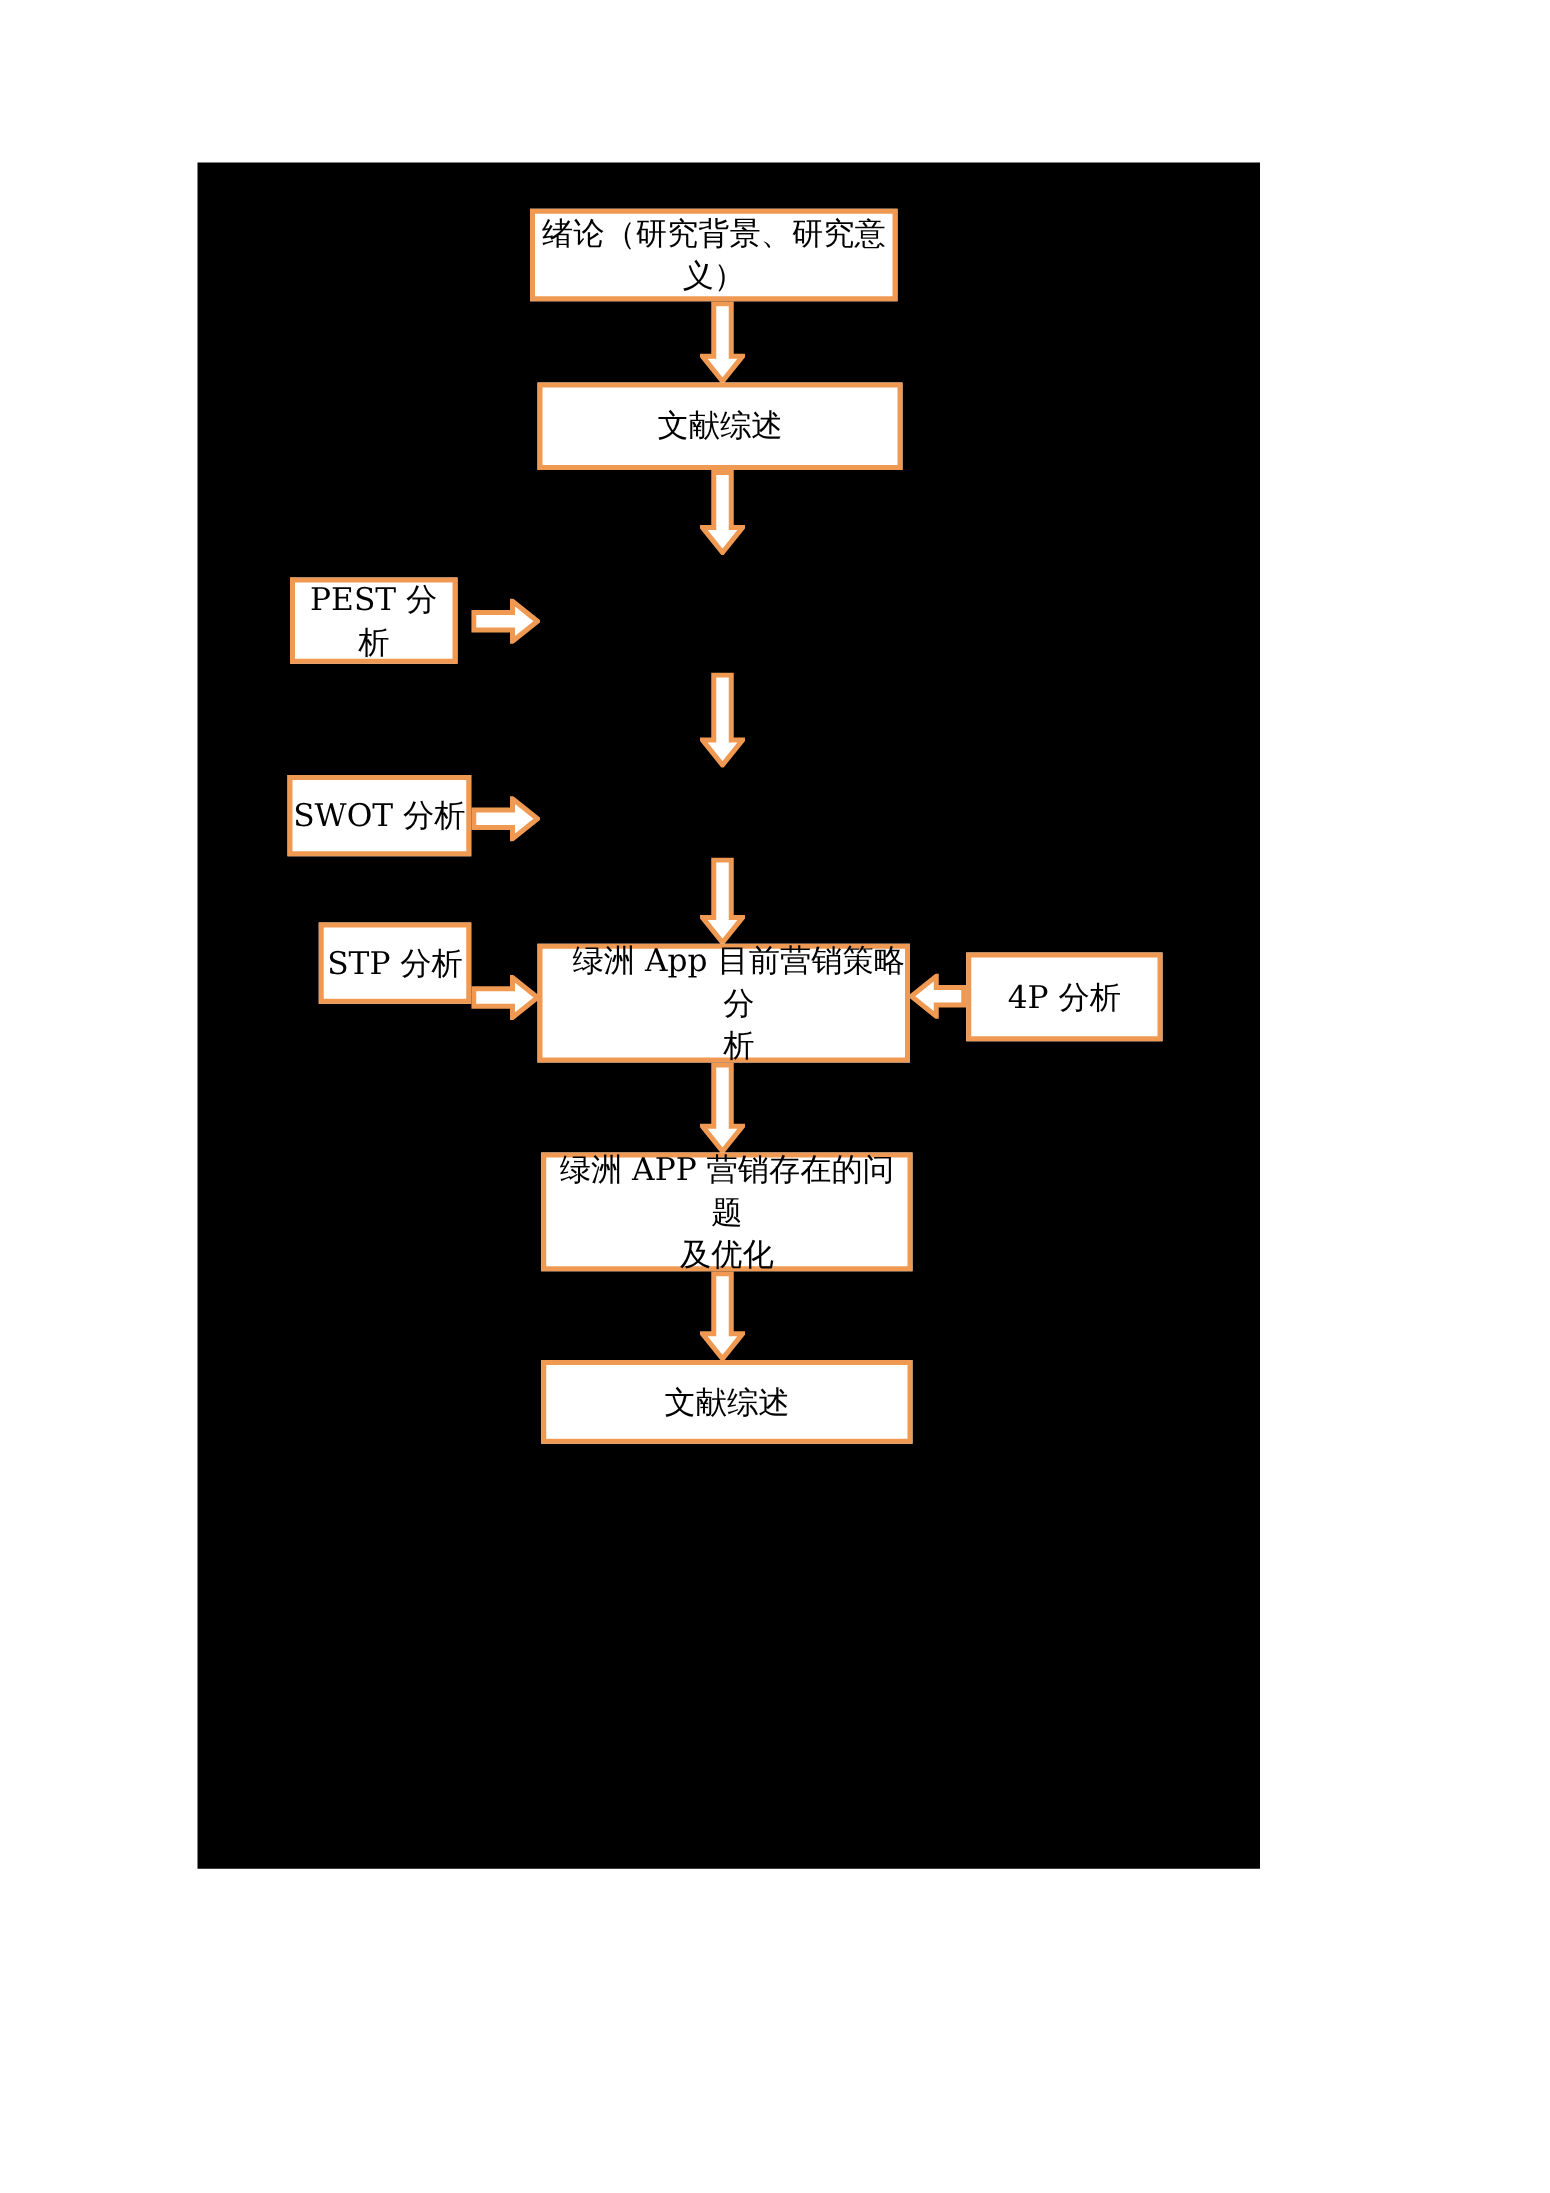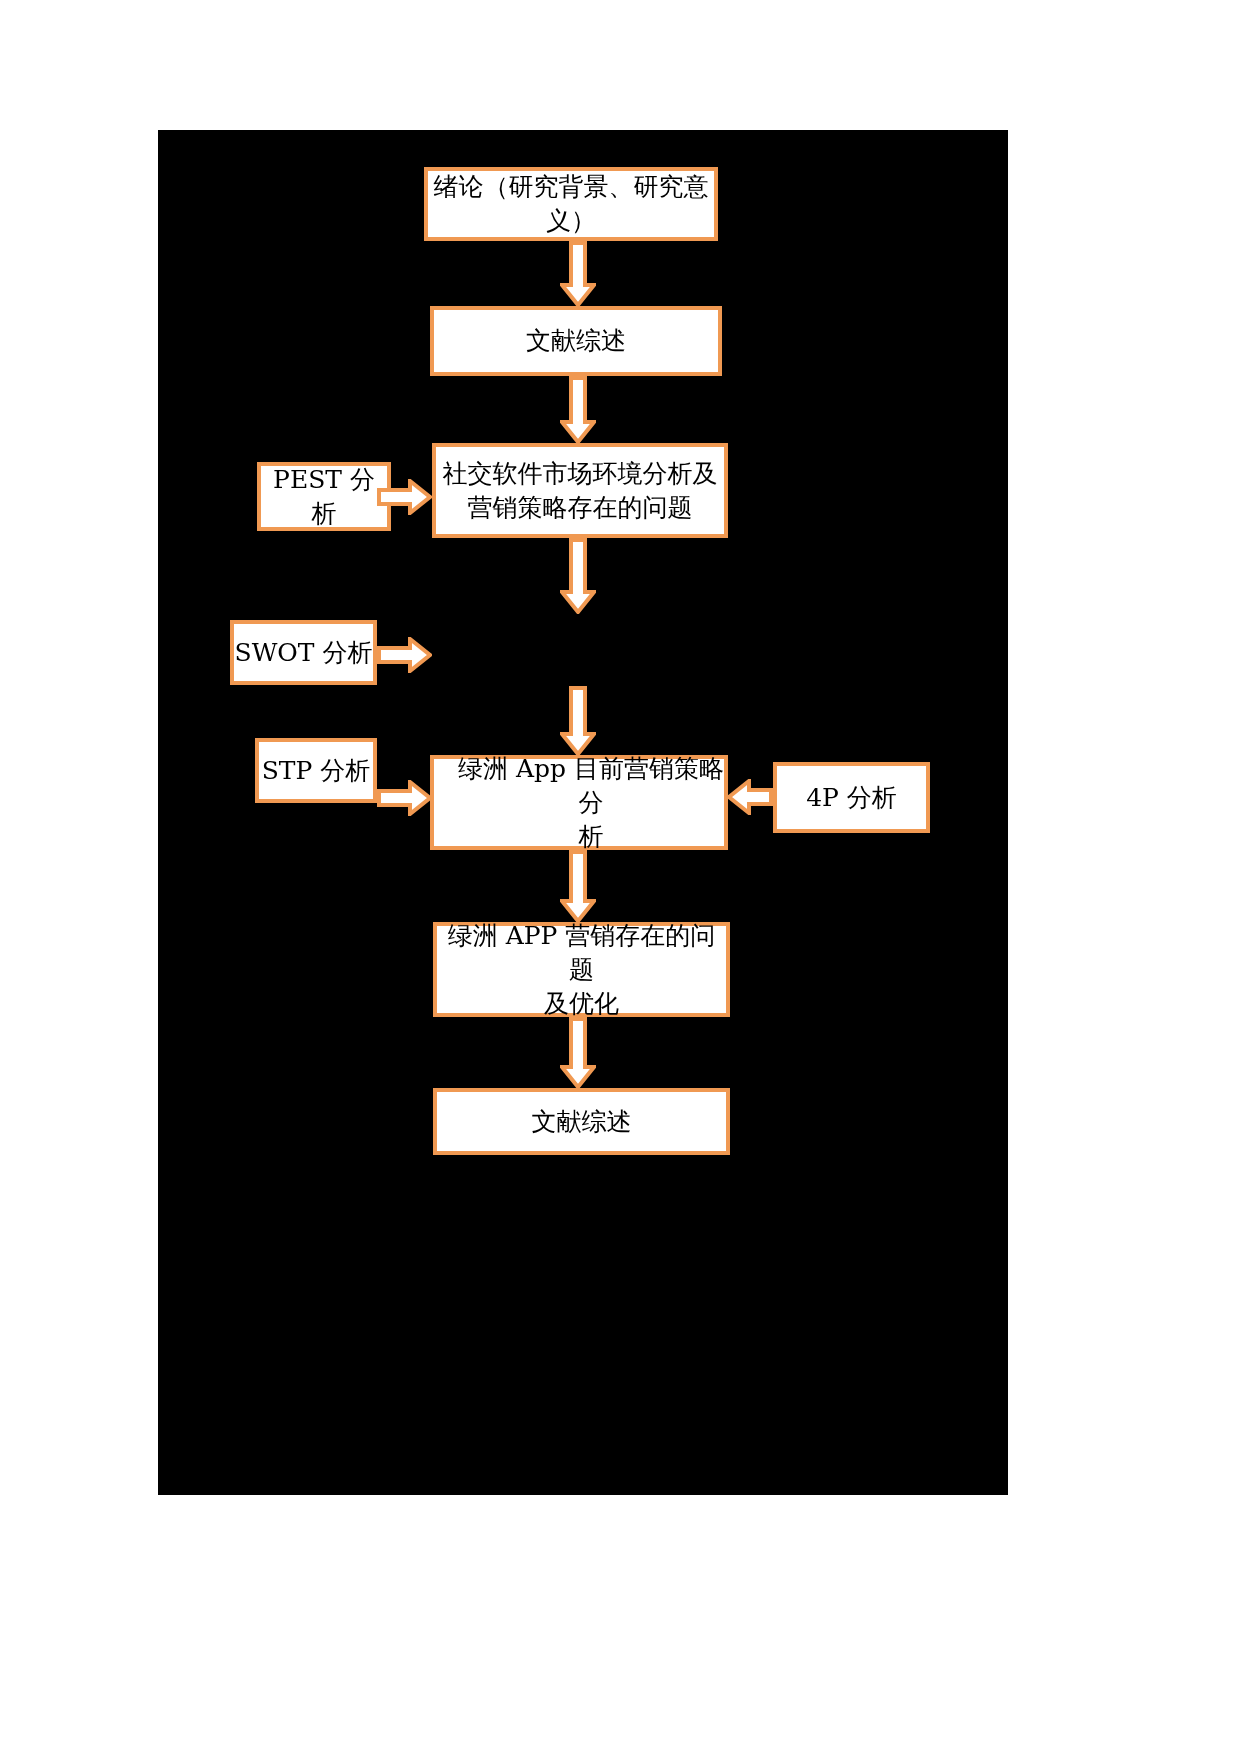--- a/index.html
+++ b/index.html
@@ -56,22 +56,20 @@
   </div>
 
   <div class="node box2" style="left:272px;top:176px;">文献综述</div>
 
   <div class="arrow" style="left:402px;top:246px;">
     <svg width="36" height="68" viewBox="0 0 36 68">
         <polygon points="11,2 25,2 25,46 34,46 18,66 2,46 11,46"></polygon>
       </svg>
   </div>
 
-  <div class="node box3" style="left:274px;top:313px;">社交软件市场环境分析及
-营销策略存在的问题</div>
 
   <div class="arrow" style="left:402px;top:408px;">
     <svg width="36" height="76" viewBox="0 0 36 76">
         <polygon points="11,2 25,2 25,54 34,54 18,74 2,54 11,54"></polygon>
       </svg>
   </div>
 
 
   <div class="arrow" style="left:402px;top:556px;">
     <svg width="36" height="70" viewBox="0 0 36 70">
@@ -92,21 +90,21 @@
 及优化</div>
 
   <div class="arrow" style="left:402px;top:887px;">
     <svg width="36" height="72" viewBox="0 0 36 72">
         <polygon points="11,2 25,2 25,50 34,50 18,70 2,50 11,50"></polygon>
       </svg>
   </div>
 
   <div class="node box7" style="left:275px;top:958px;">文献综述</div>
 
-  <div class="node pest" style="left:99px;top:332px;">PEST 分析</div>
+  <div class="node pest" style="left:74px;top:332px;">PEST 分析</div>
   <div class="arrow" style="left:219px;top:349px;">
     <svg width="55" height="36" viewBox="0 0 55 36">
         <polygon points="2,11 33,11 33,2 53,18 33,34 33,25 2,25"></polygon>
       </svg>
   </div>
 
   <div class="node swot" style="left:72px;top:490px;">SWOT 分析</div>
   <div class="arrow" style="left:219px;top:507px;">
     <svg width="55" height="36" viewBox="0 0 55 36">
         <polygon points="2,11 33,11 33,2 53,18 33,34 33,25 2,25"></polygon>

